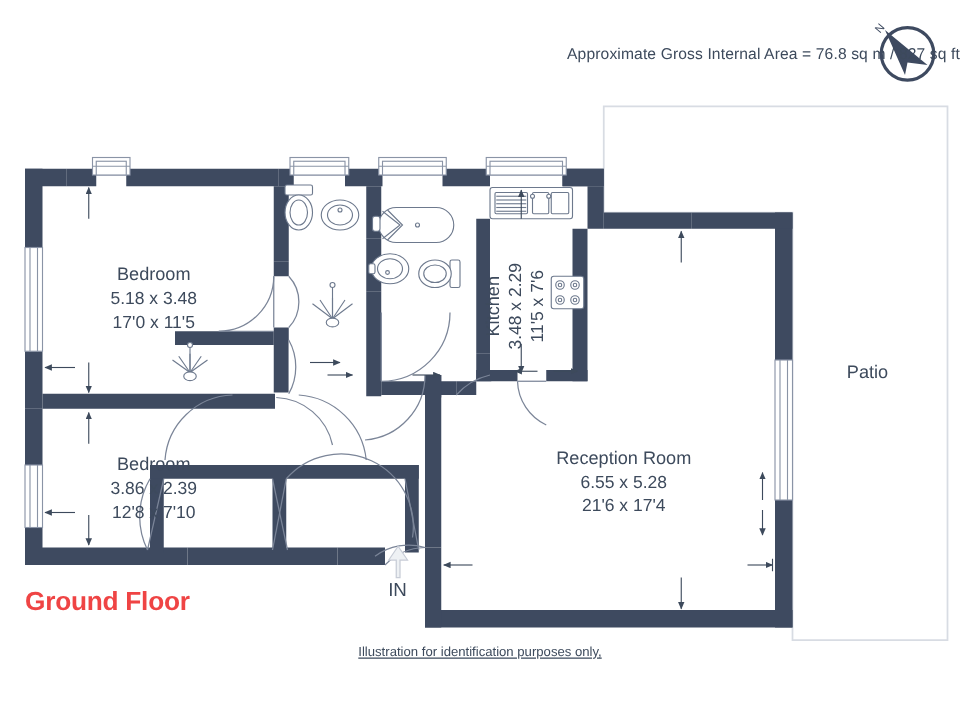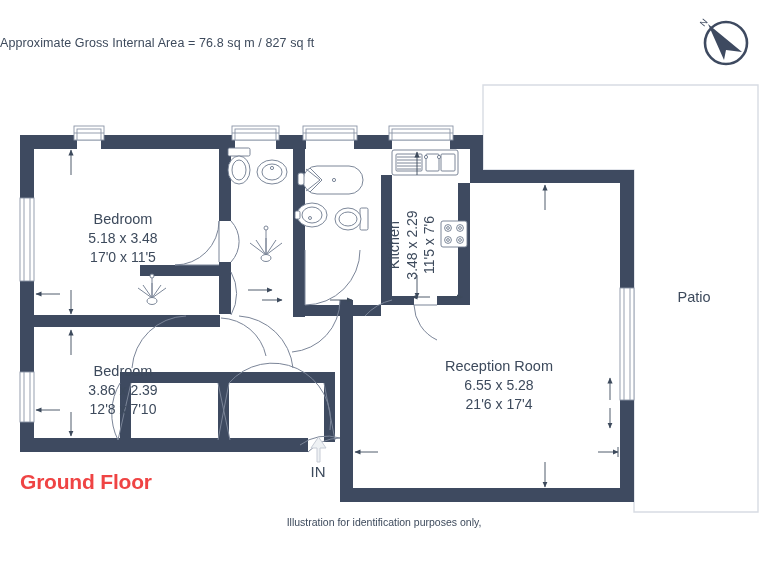--- a/index.html
+++ b/index.html
@@ -7,29 +7,29 @@
     width:768px;height:576px;
     background:#ffffff;
     font-family:"Liberation Sans", sans-serif;
     color:#3d4a5c;
     overflow:hidden;
     position:relative;
   }
   #plan{position:absolute;left:0;top:0;}
   .hdr{
     position:absolute;top:36px;left:0;width:768px;
-    text-align:left;font-size:12.5px;color:#3d4a5c;letter-spacing:0.1px;
+    text-align:right;font-size:12.5px;color:#3d4a5c;letter-spacing:0.1px;
   }
   .ground{
     position:absolute;left:20px;top:470px;
     font-size:21px;font-weight:bold;color:#ef4444;letter-spacing:-0.2px;
   }
   .footer{
     position:absolute;top:516px;left:0;width:768px;text-align:center;
-    font-size:10.5px;line-height:13.5px;color:#3d4a5c;
+    font-size:10.5px;line-height:13.5px;color:#3d4a5c;text-decoration:underline;
   }
   .footer .cr{color:#5fcfa6;}
   .footer .cr2{color:#3d4a5c;}
 </style>
 </head>
 <body>
 
 <svg id="plan" width="768" height="576" viewBox="0 0 768 576">
 
   <defs>

